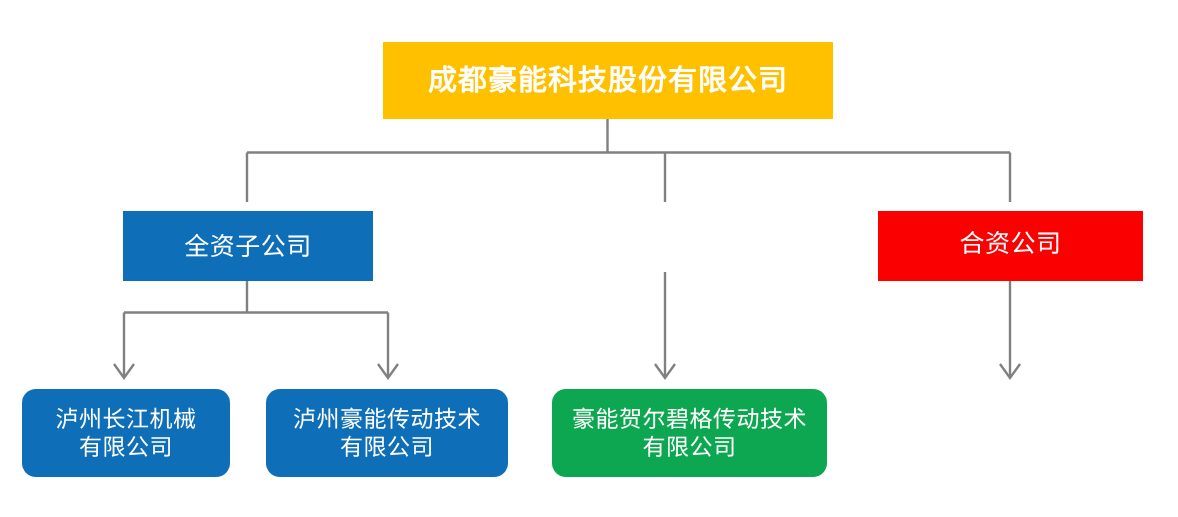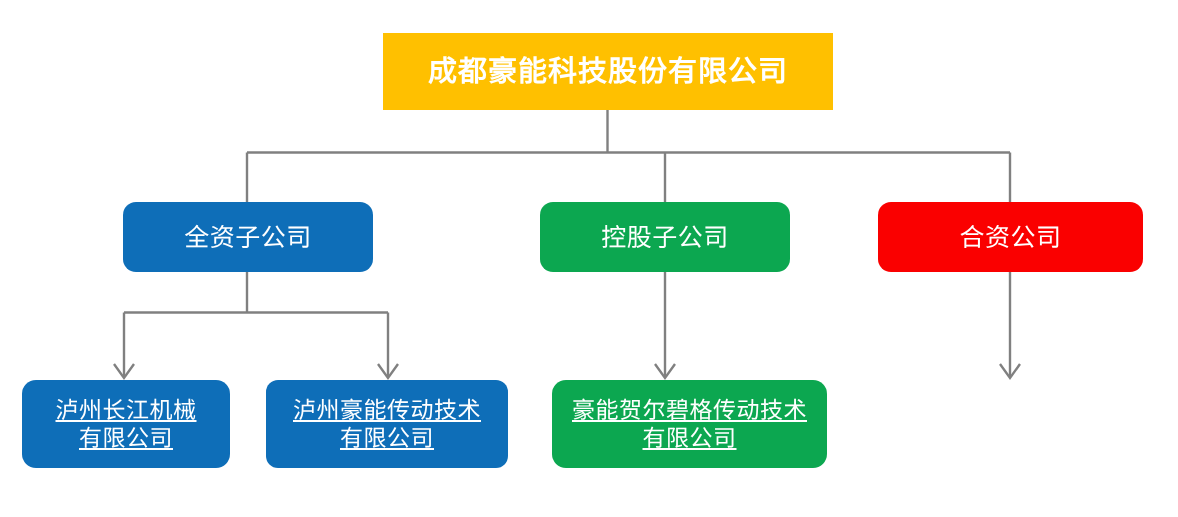--- a/index.html
+++ b/index.html
@@ -32,53 +32,52 @@
     position: absolute;
     box-sizing: border-box;
     display: flex;
     align-items: center;
     justify-content: center;
     text-align: center;
     color: #ffffff;
     line-height: 1.22;
     white-space: pre-line;
     letter-spacing: 0.5px;
+    margin-top: 9px;
   }
   .node-root {
     left: 383px;
     top: 33px;
     width: 450px;
     height: 77px;
     background: #ffc000;
     font-size: 29px;
     font-weight: bold;
     letter-spacing: 1px;
   }
   .node-cat {
     top: 202px;
     height: 70px;
     font-size: 25px;
     font-weight: normal;
-    border-radius: 13px;
   }
   .node-cat.cat-blue  { left: 123px; width: 250px; background: #0e6eb8; }
   .node-cat.cat-green { left: 540px; width: 250px; background: #0ca750; }
-  .node-cat.cat-red   { left: 878px; width: 265px; background: #fa0000; }
+  .node-cat.cat-red   { left: 878px; width: 265px; background: #fa0000; font-family: Liberation Mono, monospace; }
 
   .node-leaf {
     top: 380px;
     height: 88px;
     border-radius: 14px;
     font-size: 23px;
     font-weight: normal;
     padding: 0 5px;
-    text-decoration: underline;
   }
   .node-leaf.leaf-b1 { left: 22px;  width: 208px; background: #0e6eb8; }
-  .node-leaf.leaf-b2 { left: 266px; width: 242px; background: #0e6eb8; border-radius: 12px; }
+  .node-leaf.leaf-b2 { left: 266px; width: 242px; background: #0e6eb8; }
   .node-leaf.leaf-g1 { left: 552px; width: 275px; background: #0ca750; }
   .node-leaf.leaf-r1 { left: 862px; width: 295px; background: #fa0000; }
 </style>
 </head>
 <body>
 
 <div id="chart-root">
 
   <svg id="connector-layer" viewBox="0 0 1178 517" width="1178" height="517" aria-hidden="true">
     <g stroke="#808080" stroke-width="2.4" fill="none" stroke-linecap="butt">
@@ -106,21 +105,20 @@
       <polyline points="378,364 388,378 398,364"></polyline>
       <polyline points="655,364 665,378 675,364"></polyline>
       <polyline points="1000,364 1010,378 1020,364"></polyline>
     </g>
   </svg>
 
   <div class="node node-root">成都豪能科技股份有限公司</div>
 
   <div class="node node-cat cat-blue">全资子公司</div>
 
-  <div class="node node-cat cat-green">控股子公司</div>
 
   <div class="node node-cat cat-red">合资公司</div>
 
   <div class="node node-leaf leaf-b1">泸州长江机械
 有限公司</div>
 
   <div class="node node-leaf leaf-b2">泸州豪能传动技术
 有限公司</div>
 
   <div class="node node-leaf leaf-g1">豪能贺尔碧格传动技术

